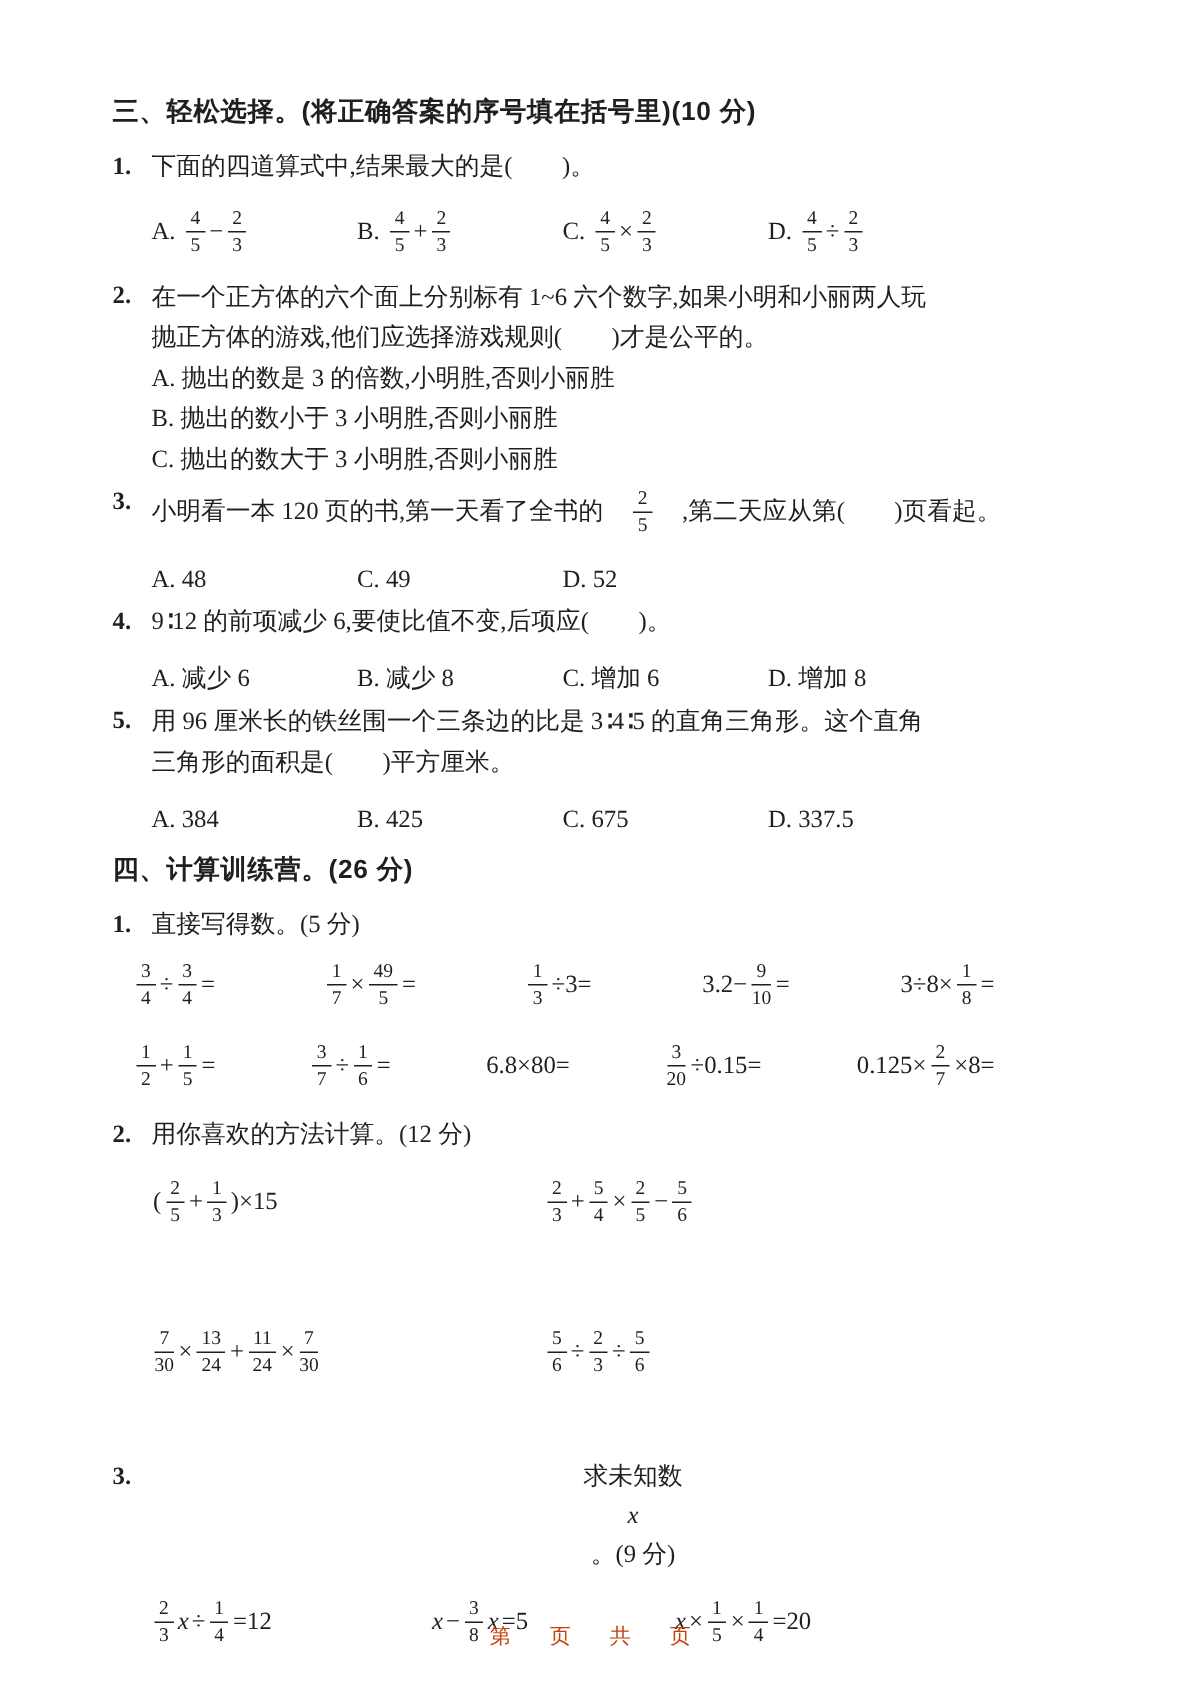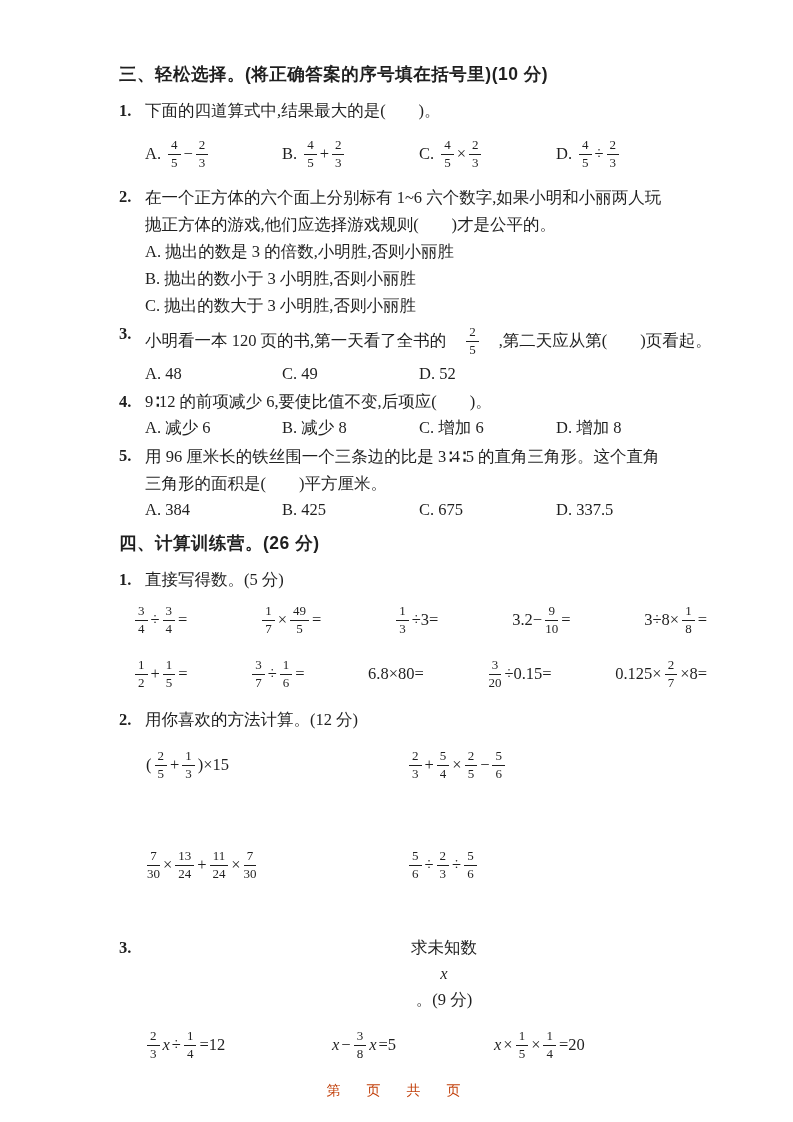--- a/index.html
+++ b/index.html
@@ -2,21 +2,21 @@
 <html><head>
 <meta charset="utf-8">
 <style>
   html,body{margin:0;padding:0;background:#e8e8e8;}
   .page{
     position:relative;
     width:793px;height:1122px;
     margin:0 auto;
     background:#ffffff;
     box-sizing:border-box;
-    padding:62px 50px 0 119px;
+    padding:62px 50px 0 75px;
     color:#1f1f1f;
     font-family:"Liberation Serif","DejaVu Serif",serif;
     font-size:16.5px;
     overflow:hidden;
   }
   .sec-head{
     font-family:"Liberation Sans","DejaVu Sans",sans-serif;
     font-weight:700;
     font-size:17.5px;
     line-height:24px;
@@ -27,21 +27,21 @@
   .q{display:flex;margin-bottom:2px;}
   .qnum{
     width:26px;flex:none;
     font-weight:700;
     line-height:26px;
   }
   .qbody{flex:1;min-width:0;}
   .stem{line-height:26px;}
   .stem-2l{line-height:27px;}
   .stem-flex{display:flex;align-items:center;flex-wrap:wrap;min-height:40px;gap:18px;}
-  .opt-row{display:flex;line-height:26px;margin-top:0;align-items:flex-end;}
+  .opt-row{display:flex;line-height:26px;margin-top:12px;align-items:flex-end;}
   .opt-row .opt{width:137px;flex:none;}
   .opt-row .opt:last-child{width:auto;}
   .frac-row{margin:6px 0 4px 0;height:48px;align-items:center;}
   .frac-row .opt{display:inline-flex;align-items:center;}
   .opt-stack div{line-height:27px;}
   .olabel{margin-right:5px;}
   
   .math{display:inline-flex;align-items:center;white-space:nowrap;}
   .mtxt{margin:0 1px;}
   .mvar{font-style:italic;margin:0 1px;}

